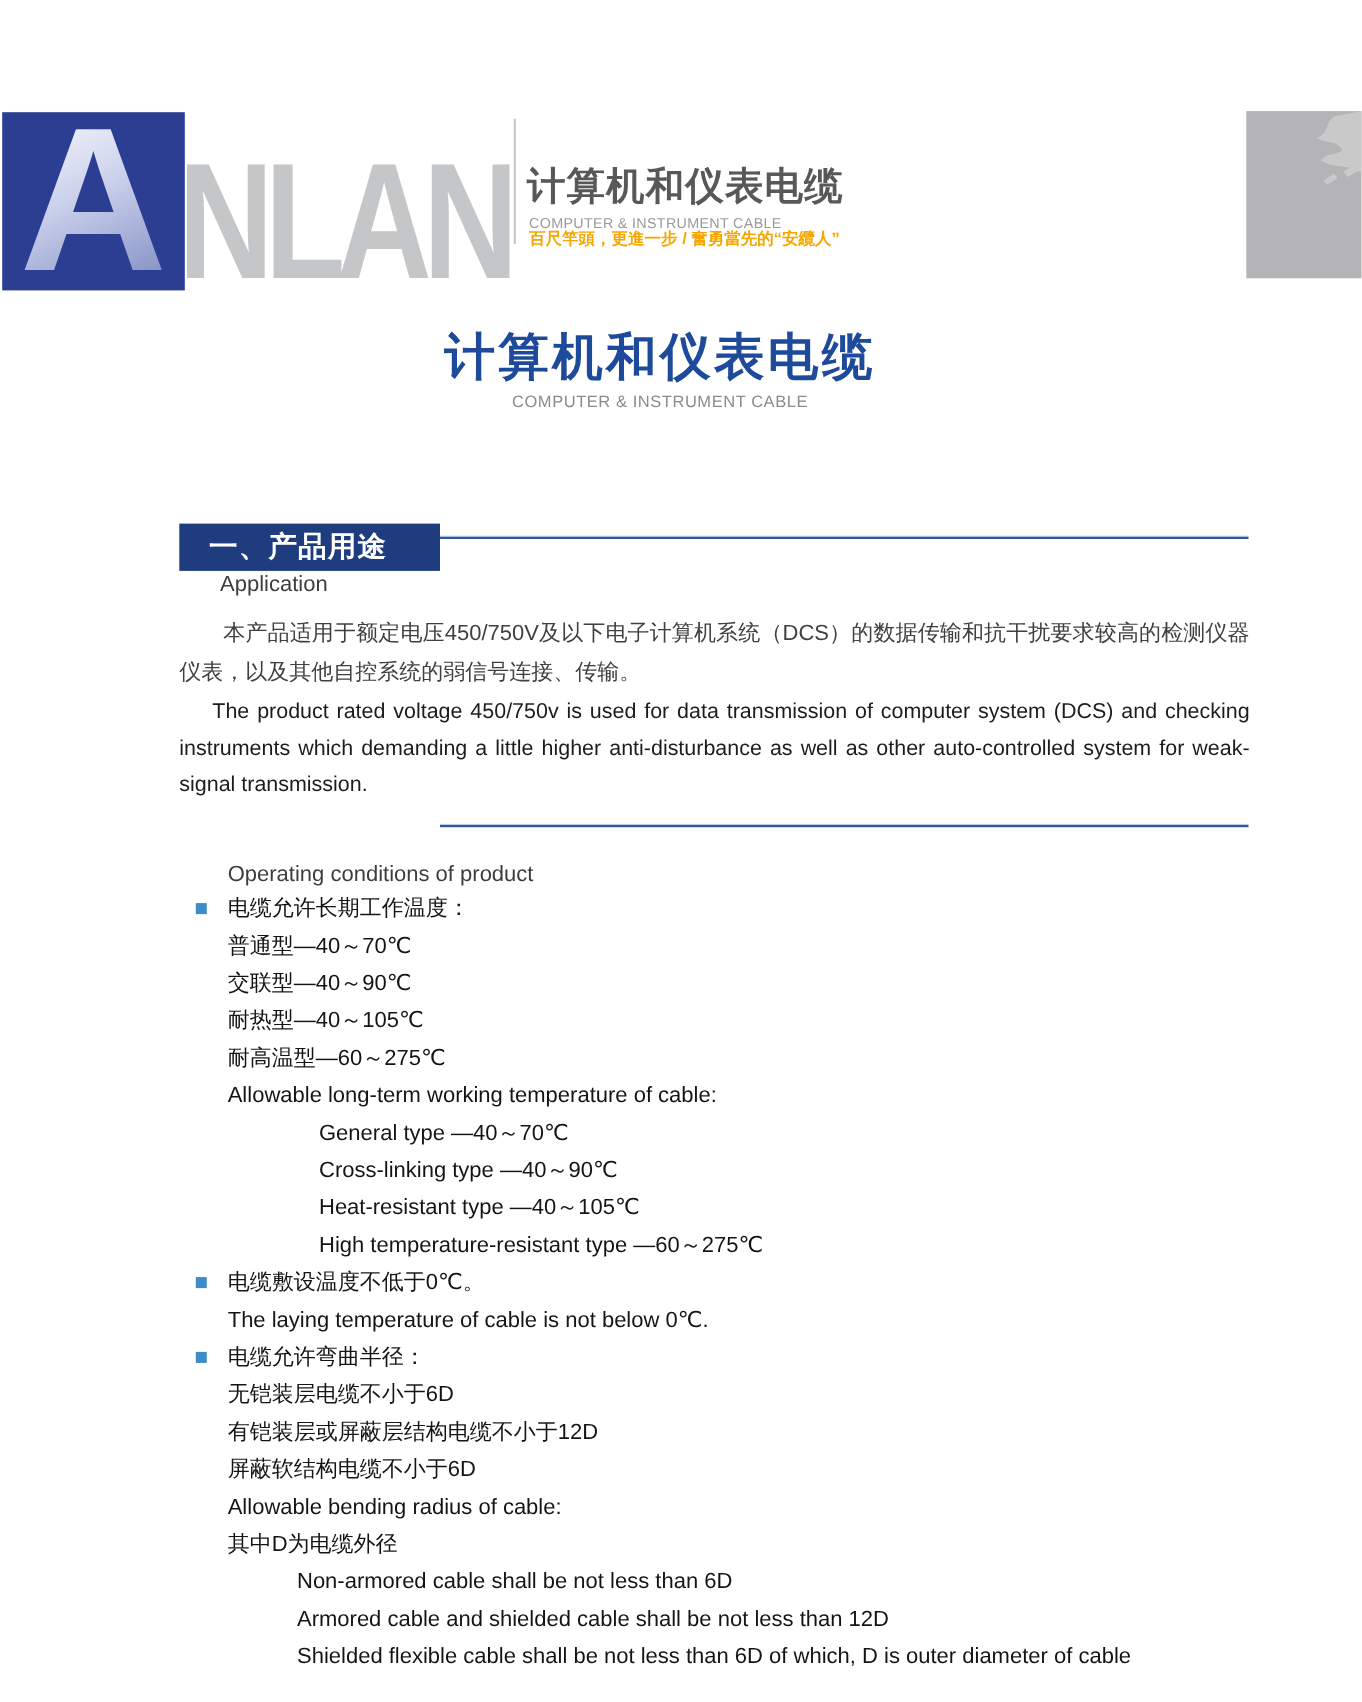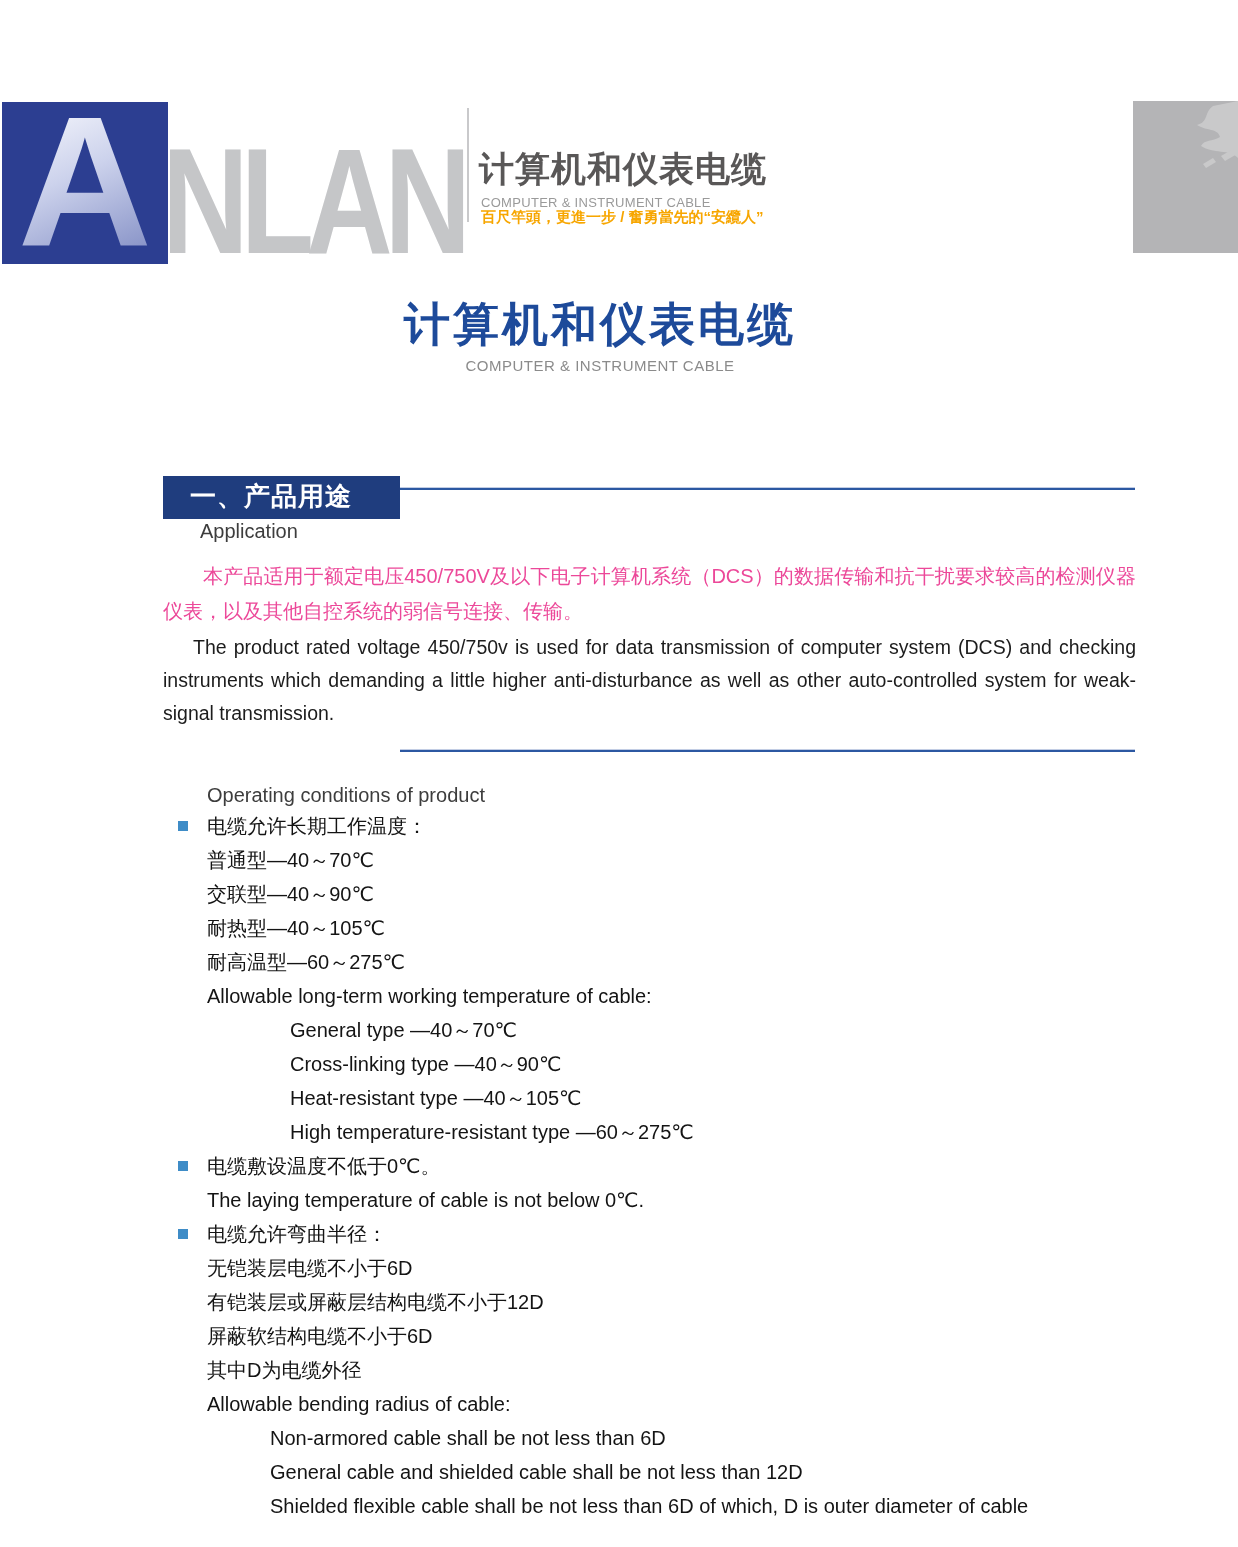--- a/index.html
+++ b/index.html
@@ -33,21 +33,21 @@
   .sec-box{position:absolute;left:0;top:0;width:237px;height:43px;background:#1f3d7e;}
   .sec-box span{display:block;padding-left:27px;line-height:40px;font-size:26px;font-weight:bold;color:#ffffff;letter-spacing:1px;white-space:nowrap;}
   .sec-line{position:absolute;left:237px;right:1px;top:11px;}
   .sec-line .l1{height:1px;background:#c2cde4;}
   .sec-line .l2{height:2px;background:#2c58a2;}
 
   .subheading{font-size:20px;color:#3d3d3d;}
   .sub1{margin-top:4px;padding-left:37px;}
   .sub2{margin-top:6px;padding-left:44px;}
 
-  .para-cn{margin-top:16px;font-size:20px;line-height:35px;text-align:justify;text-indent:40px;color:#ec4899;}
+  .para-cn{margin-top:16px;font-size:20px;line-height:35px;text-align:justify;text-indent:40px;color:#404040;}
   .para-en{margin-top:2px;font-size:19.5px;line-height:33px;text-align:justify;text-indent:30px;color:#1c1c1c;}
 
   .sec2{margin-top:8px;}
   .list{margin-top:7px;}
   .line{position:relative;font-size:20px;line-height:24px;margin-bottom:10px;color:#141414;white-space:nowrap;}
   .ind0{padding-left:44px;}
   .ind1{padding-left:127px;}
   .ind2{padding-left:107px;}
   .bullet{position:absolute;left:15px;top:7px;width:10px;height:10px;background:#3e8cc7;}
 </style>
@@ -121,21 +121,21 @@
       </div>
       <div class="line ind0">The laying temperature of cable is not below 0℃.</div>
 
       <div class="line ind0">
         <span class="bullet"></span>
         <span>电缆允许弯曲半径：</span>
       </div>
       <div class="line ind0">无铠装层电缆不小于6D</div>
       <div class="line ind0">有铠装层或屏蔽层结构电缆不小于12D</div>
       <div class="line ind0">屏蔽软结构电缆不小于6D</div>
+      <div class="line ind0">Allowable bending radius of cable:</div>
       <div class="line ind0">其中D为电缆外径</div>
-      <div class="line ind0">Allowable bending radius of cable:</div>
       <div class="line ind2">Non-armored cable shall be not less than 6D</div>
-      <div class="line ind2">General cable and shielded cable shall be not less than 12D</div>
+      <div class="line ind2">Armored cable and shielded cable shall be not less than 12D</div>
       <div class="line ind2">Shielded flexible cable shall be not less than 6D of which, D is outer diameter of cable</div>
 
     </div>
   </div>
 </div>
 
 </body></html>

